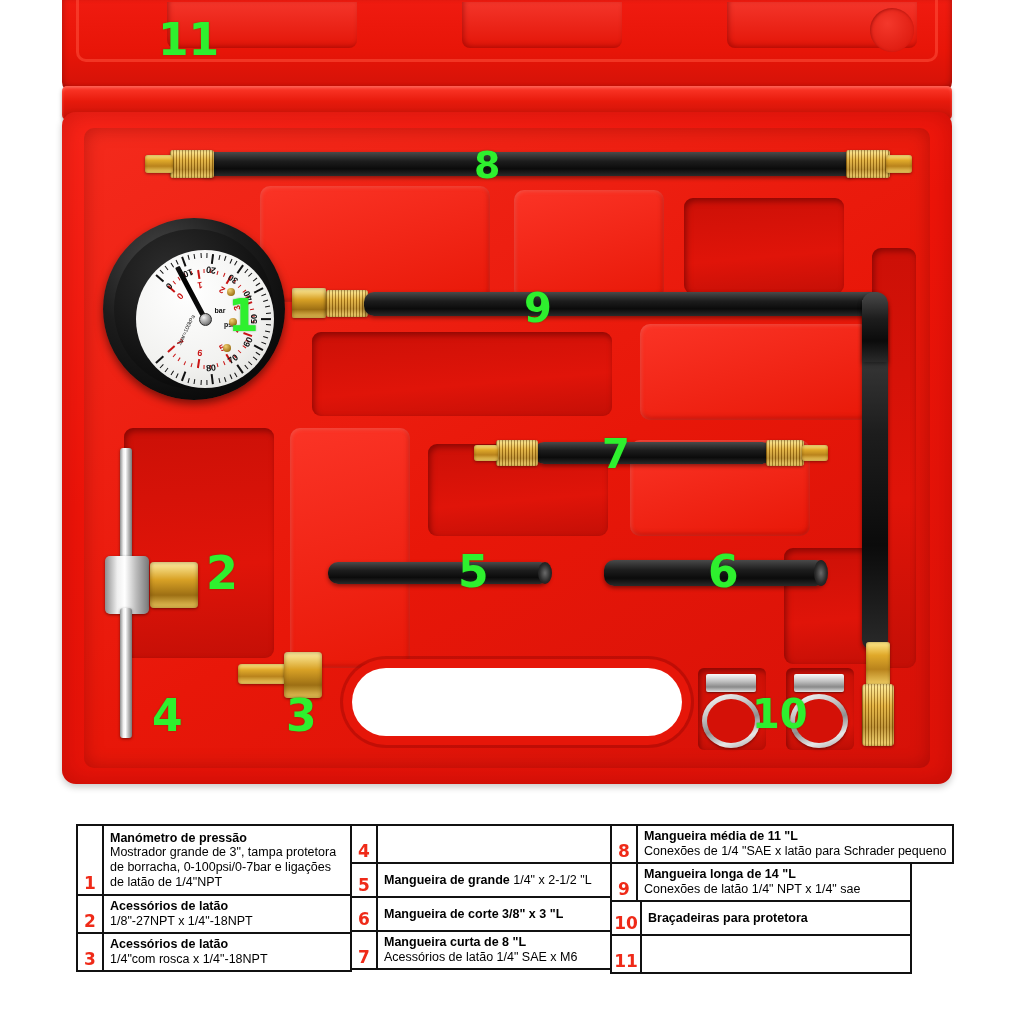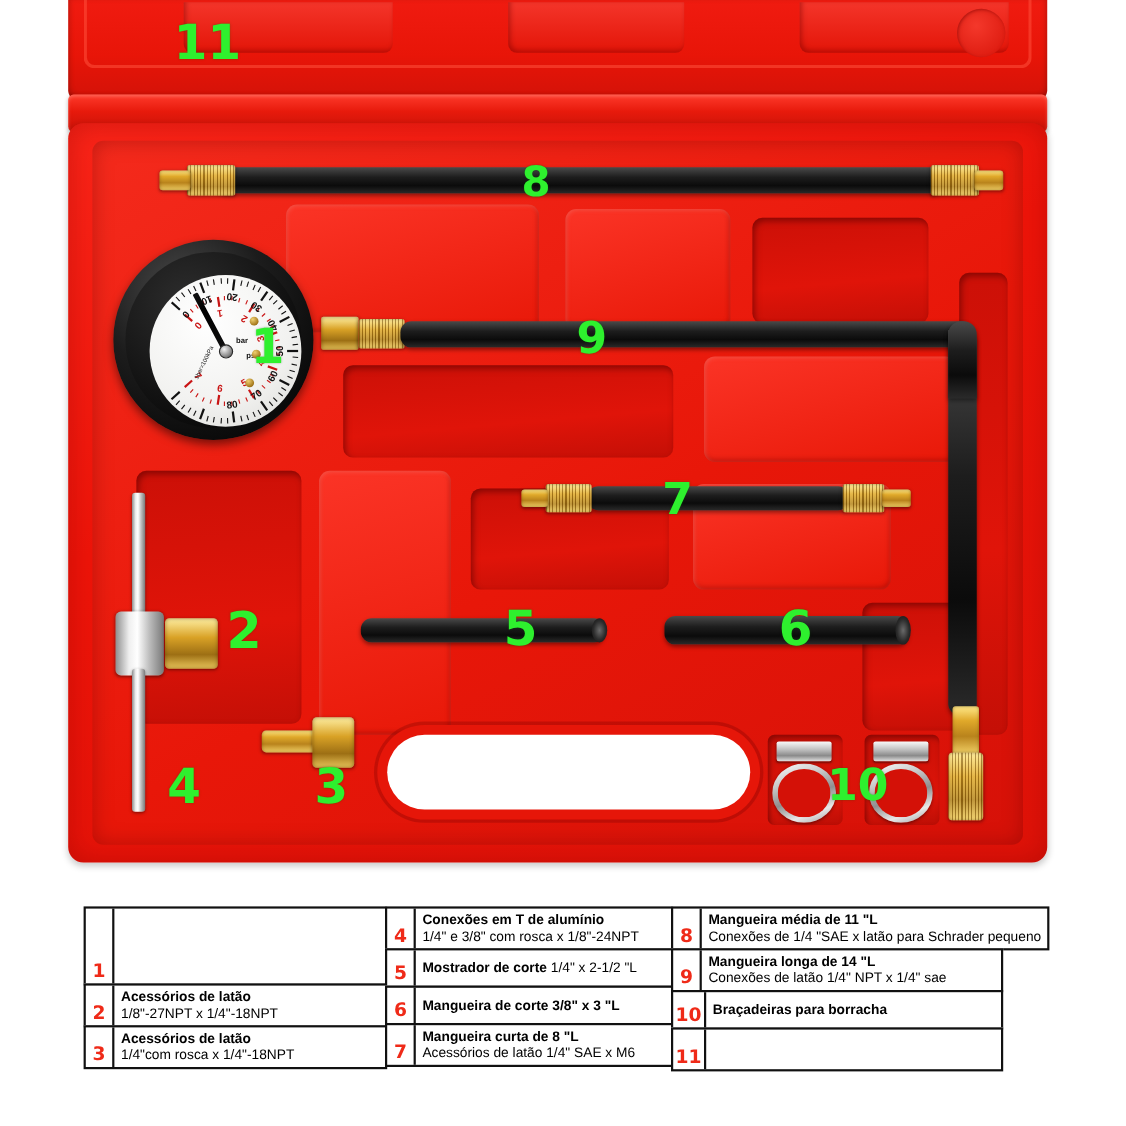--- a/index.html
+++ b/index.html
@@ -440,49 +440,49 @@
     <div class="callout" style="left:152px;top:694px;font-size:44px;">4</div>
     <div class="callout" style="left:286px;top:694px;font-size:44px;">3</div>
     <div class="callout" style="left:752px;top:694px;font-size:40px;">10</div>
   </div>
 
   <div id="spec-table">
 
     <div class="tbl-col" style="left:0px;width:276px;">
       <div class="tbl-row" style="height:72px;">
         <div class="idx-cell">1</div>
+        <div class="txt-cell">
+          <div class="t-title">Manómetro de pressão</div>
+          <div class="t-sub">Mostrador grande de 3", tampa protetora de borracha, 0-100psi/0-7bar e ligações de latão de 1/4"NPT</div>
+        </div>
       </div>
       <div class="tbl-row" style="height:40px;">
         <div class="idx-cell">2</div>
         <div class="txt-cell">
           <div class="t-title">Acessórios de latão</div>
           <div class="t-sub">1/8"-27NPT x 1/4"-18NPT</div>
         </div>
       </div>
       <div class="tbl-row" style="height:40px;">
         <div class="idx-cell">3</div>
         <div class="txt-cell">
           <div class="t-title">Acessórios de latão</div>
           <div class="t-sub">1/4"com rosca x 1/4"-18NPT</div>
         </div>
       </div>
     </div>
 
     <div class="tbl-col" style="left:274px;width:262px;">
       <div class="tbl-row" style="height:40px;">
         <div class="idx-cell">4</div>
-        <div class="txt-cell">
-          <div class="t-title">Conexões em T de alumínio</div>
-          <div class="t-sub">1/4" e 3/8" com rosca x 1/8"-24NPT</div>
-        </div>
       </div>
       <div class="tbl-row" style="height:36px;">
         <div class="idx-cell">5</div>
         <div class="txt-cell">
-          <div class="t-inline"><b>Mostrador de corte</b> <span>1/4" x 2-1/2 "L</span></div>
+          <div class="t-inline"><b>Mangueira de grande</b> <span>1/4" x 2-1/2 "L</span></div>
         </div>
       </div>
       <div class="tbl-row" style="height:36px;">
         <div class="idx-cell">6</div>
         <div class="txt-cell">
           <div class="t-title">Mangueira de corte 3/8" x 3 "L</div>
         </div>
       </div>
       <div class="tbl-row" style="height:40px;">
         <div class="idx-cell">7</div>
@@ -504,21 +504,21 @@
       <div class="tbl-row" style="height:40px;width:302px;">
         <div class="idx-cell">9</div>
         <div class="txt-cell">
           <div class="t-title">Mangueira longa de 14 "L</div>
           <div class="t-sub">Conexões de latão 1/4" NPT x 1/4" sae</div>
         </div>
       </div>
       <div class="tbl-row" style="height:36px;width:302px;">
         <div class="idx-cell wide">10</div>
         <div class="txt-cell">
-          <div class="t-title">Braçadeiras para borracha</div>
+          <div class="t-title">Braçadeiras para protetora</div>
         </div>
       </div>
       <div class="tbl-row" style="height:40px;width:302px;">
         <div class="idx-cell wide">11</div>
       </div>
     </div>
   </div>
 </div>
 
 </body></html>

